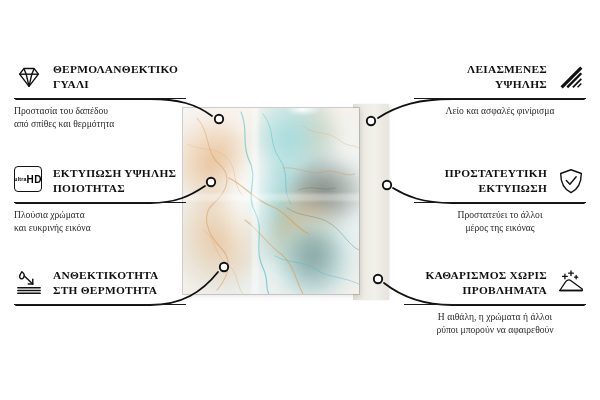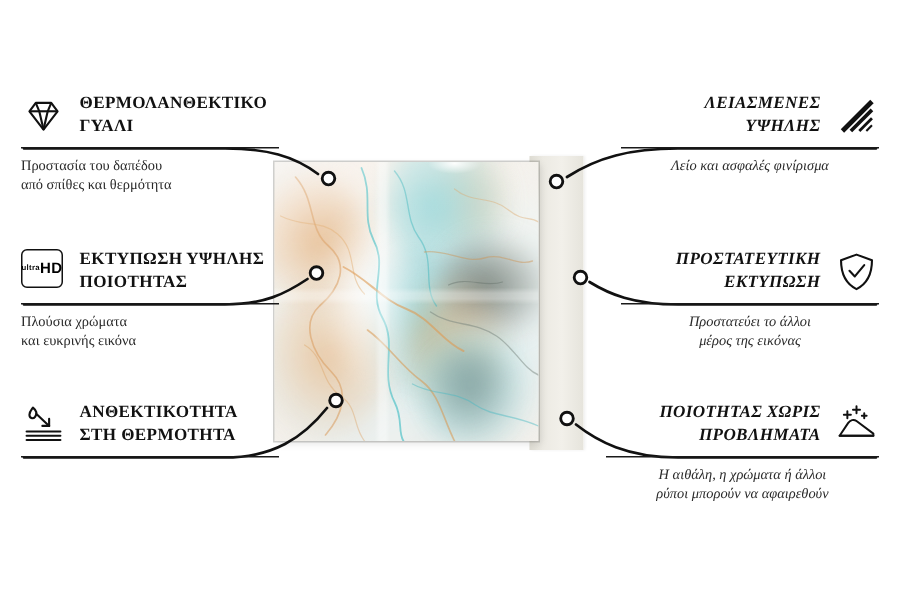--- a/index.html
+++ b/index.html
@@ -95,21 +95,21 @@
   }
   .feature .desc {
     font-size:9.6px; line-height:1.42; color:#2a2a2a; margin-top:5px;
   }
 
   .feature.left { text-align:left; }
   .feature.left .head { flex-direction:row; }
   .feature.left .title { text-align:left; }
   .feature.left .desc { text-align:left; }
 
-  .feature.right { text-align:right;font-style:italic; }
+  .feature.right { text-align:right; }
   .feature.right .head { flex-direction:row; justify-content:flex-end; }
   .feature.right .title { text-align:right; }
   .feature.right .desc { text-align:center; }
 
   .ico { flex:0 0 auto; width:30px; height:30px; display:block; }
   .ico svg { width:100%; height:100%; display:block; }
 
   
   .f-left-1 { left:14px;  top:62px;  width:172px; }
   .f-left-2 { left:14px;  top:166px; width:172px; }
@@ -305,21 +305,21 @@
     <div class="rule"></div>
     <div class="desc">
       <span>Προστατεύει το άλλοι</span><br>
       <span>μέρος της εικόνας</span>
     </div>
   </div>
 
   <div class="feature right f-right-3">
     <div class="head">
       <div class="title">
-        <span>ΠΟΙΟΤΗΤΑΣ ΧΩΡΙΣ</span><br>
+        <span>ΚΑΘΑΡΙΣΜΟΣ ΧΩΡΙΣ</span><br>
         <span>ΠΡΟΒΛΗΜΑΤΑ</span>
       </div>
       <span class="ico">
         <svg viewBox="0 0 32 32">
             <g fill="none" stroke="#111" stroke-width="1.4" stroke-linecap="round" stroke-linejoin="round">
           <path d="M4,24 L10,15 C11.5,12.8 14,12 16,13.5 L28,22.5 L28,24 Z"></path>
           <path d="M4,24 L28,24"></path>
           <path d="M9.5,6.5 L9.5,11.5 M7,9 L12,9"></path>
           <path d="M16,3 L16,8 M13.5,5.5 L18.5,5.5"></path>
           <path d="M21.5,8 L21.5,11.5 M19.8,9.8 L23.2,9.8"></path>

